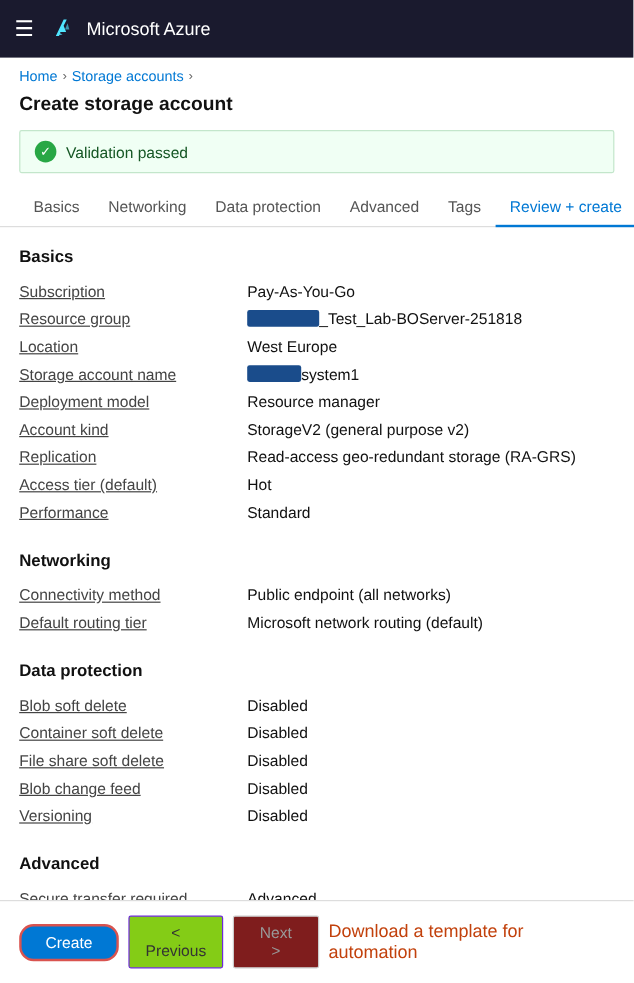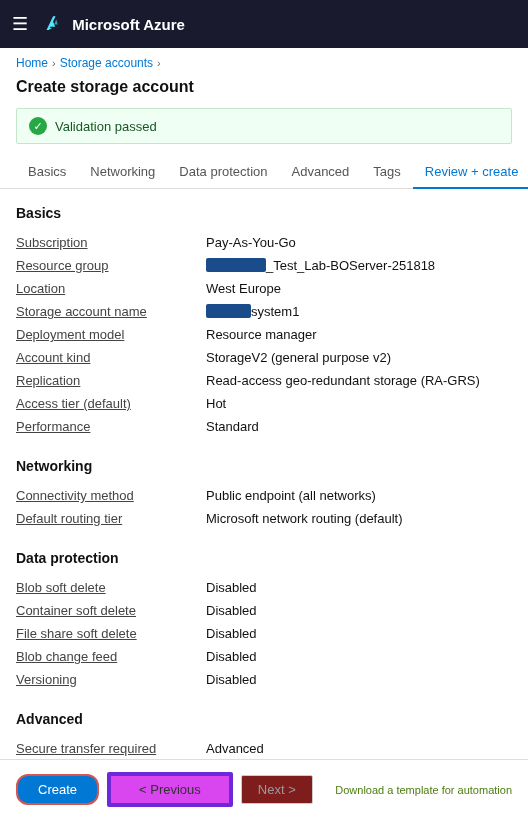--- a/index.html
+++ b/index.html
@@ -14,21 +14,21 @@
       height: 48px;
       gap: 12px;
     }
     .topbar-hamburger {
       color: #fff;
       font-size: 18px;
       cursor: pointer;
     }
     .topbar-logo {
       color: #fff;
-      font-weight: 700;
+      font-weight: 400;
       font-size: 15px;
       display: flex;
       align-items: center;
       gap: 8px;
     }
     .azure-logo-icon {
       width: 24px;
       height: 24px;
     }
 
@@ -160,41 +160,41 @@
       background: #0078d4;
       color: #fff;
       border: 2px solid #d9534f;
       padding: 6px 20px;
       font-size: 13px;
       cursor: pointer;
       border-radius: 12px;
       font-weight: 500;
     }
     .btn-prev {
-      background: #d946ef;
+      background: #84cc16;
       color: #333;
-      border: 4px solid #6d28d9;
-      padding: 6px 28px;
+      border: 1px solid #6d28d9;
+      padding: 6px 8px;
       font-size: 13px;
       cursor: pointer;
       border-radius: 2px;
     }
     .btn-next {
       background: #7f1d1d;
       color: #999;
       border: 1px solid #ccc;
       padding: 6px 16px;
       font-size: 13px;
       cursor: pointer;
       border-radius: 2px;
     }
     .footer-link {
       margin-left: auto;
-      color: #4d7c0f;
-      font-size: 11px;
+      color: #c2410c;
+      font-size: 15px;
       text-decoration: none;
       cursor: pointer;
     }
 
     .scrollable-content {
       overflow-y: auto;
       height: calc(819px - 48px - 60px);
       padding-bottom: 20px;
     }
   </style>

